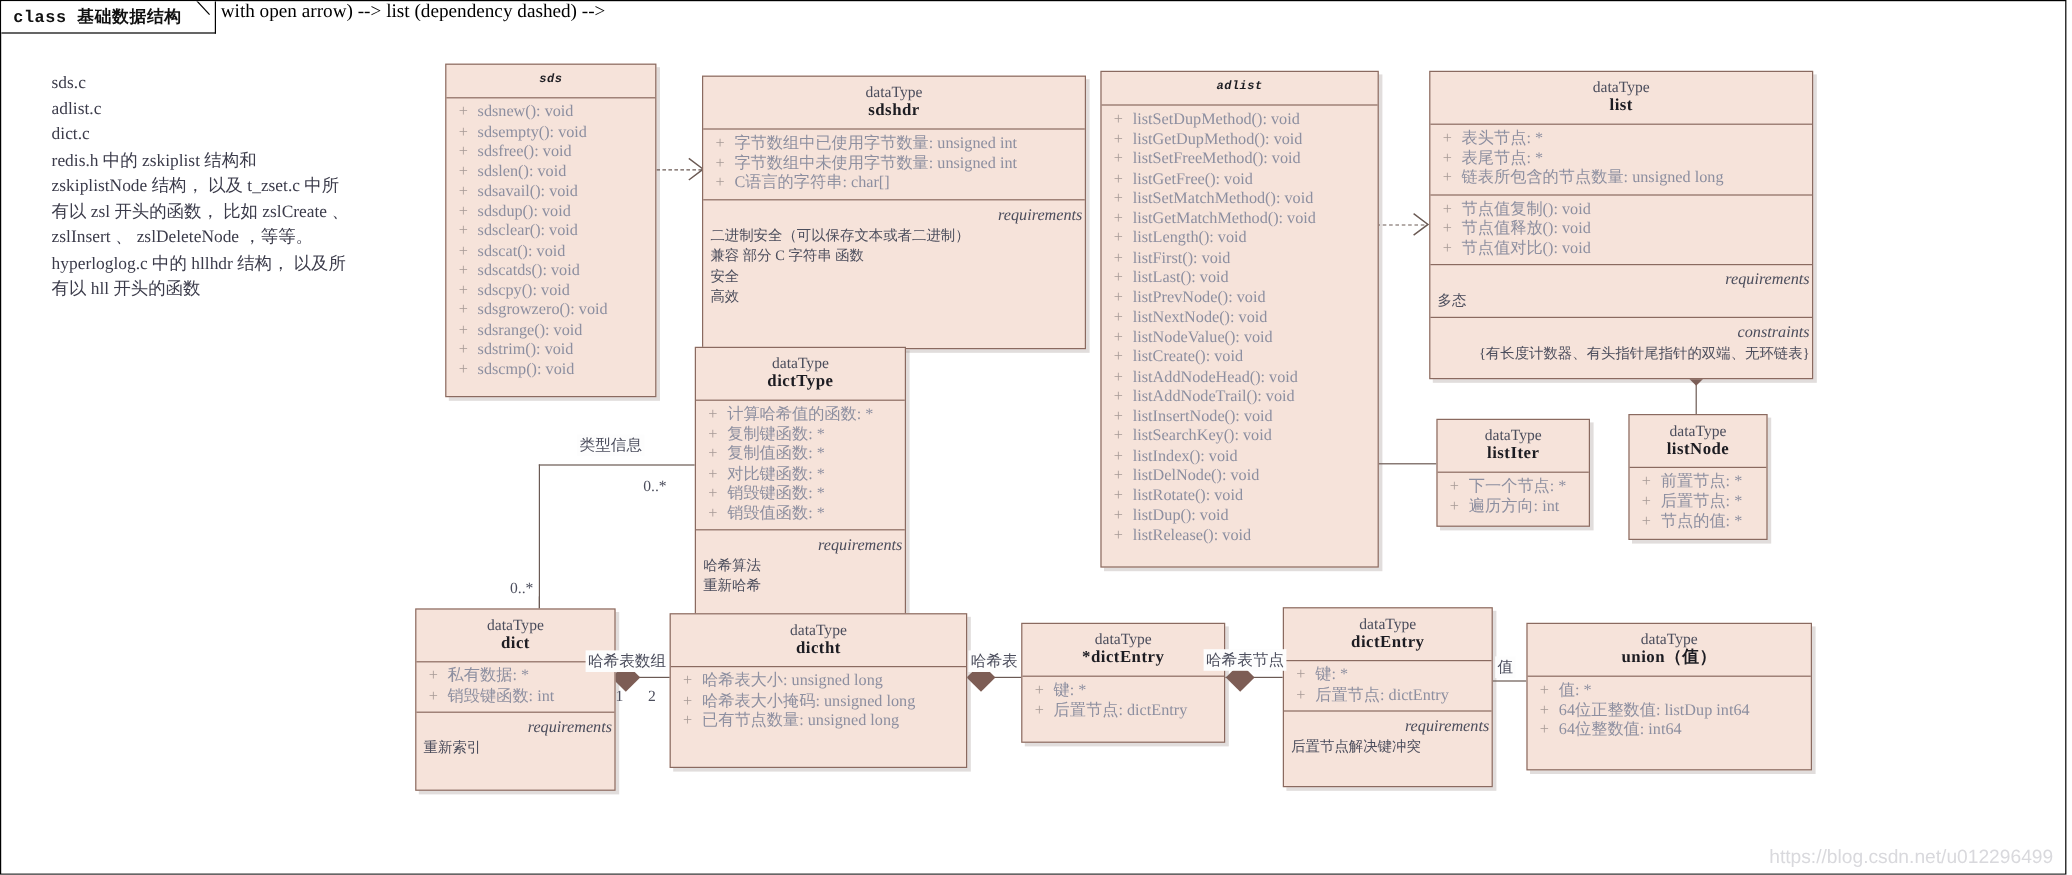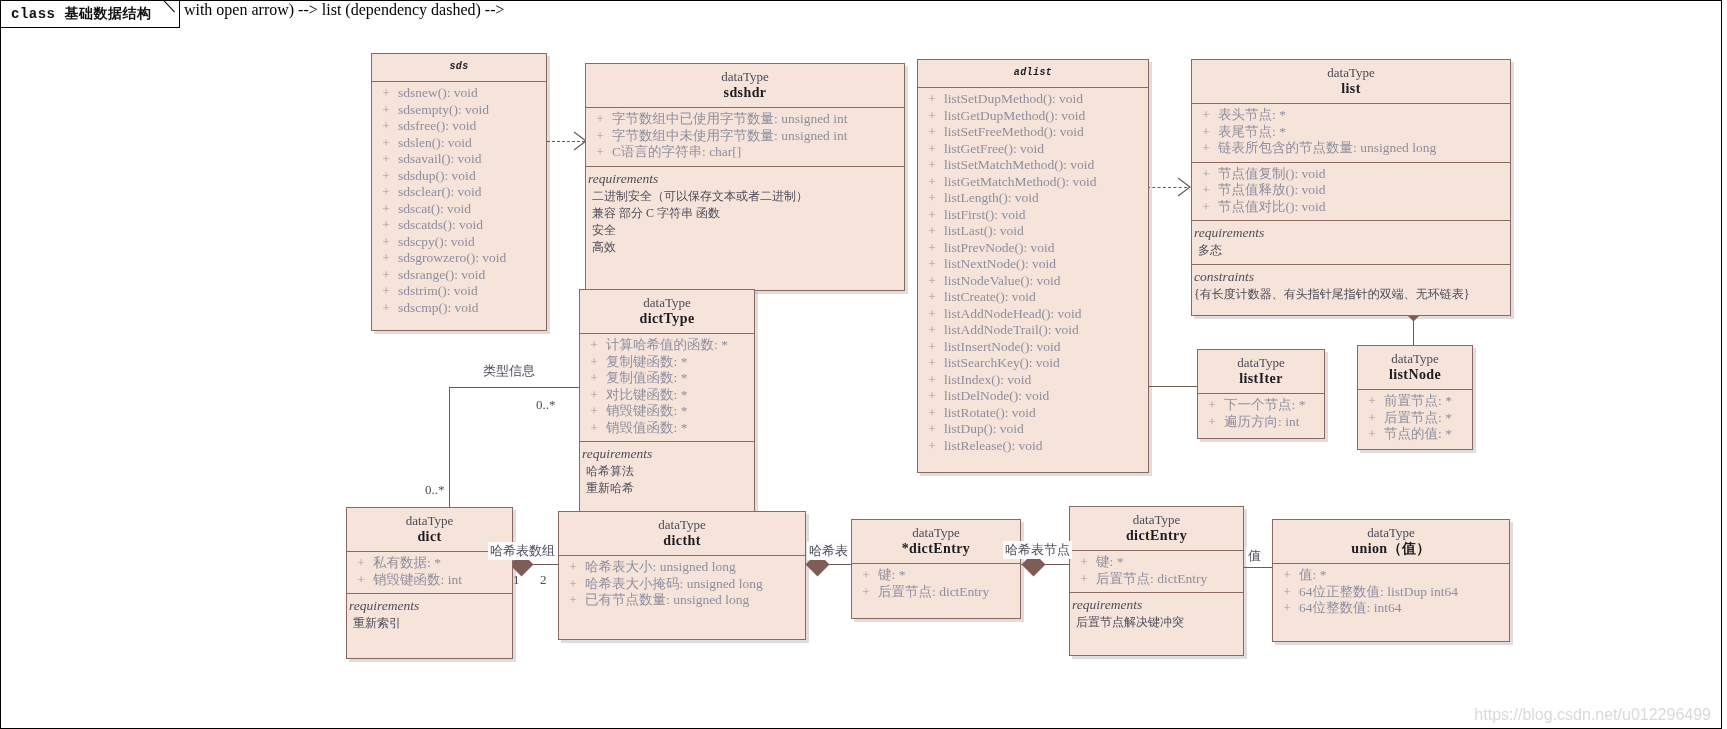--- a/index.html
+++ b/index.html
@@ -122,35 +122,35 @@
     font-size: 13.5px;
   }
   .uml .row .vis {
     width: 24px;
     flex: 0 0 24px;
     text-align: center;
     color: #a79a96;
   }
   .uml .row .txt { flex: 1 1 auto; }
   .uml .block-title {
-    text-align: left;
+    text-align: right;
     font-style: italic;
     font-size: 13.5px;
     color: #4b4d5c;
     line-height: 17px;
     padding-bottom: 1px;
   }
   .uml .block-line {
     line-height: 17px;
     padding-left: 4px;
     color: #4b4d5c;
     font-size: 12px;
     white-space: nowrap;
   }
-  .uml .block-line.center { text-align: left; padding-left: 0; }
+  .uml .block-line.center { text-align: right; padding-left: 0; }
 
   
   .ln {
     position: absolute;
     background: #6b5a54;
   }
   .ln.h { height: 1px; }
   .ln.v { width: 1px; }
   .dash-h {
     position: absolute;
@@ -196,20 +196,29 @@
 
 <div id="canvas">
 
   
   <div class="frame-tab">
     <span>class 基础数据结构</span>
     <span class="tab-corner"></span>
   </div>
 
   
+  <div class="note-block">sds.c
+adlist.c
+dict.c
+redis.h 中的 zskiplist 结构和
+zskiplistNode 结构， 以及 t_zset.c 中所
+有以 zsl 开头的函数， 比如 zslCreate 、
+zslInsert 、 zslDeleteNode ，等等。
+hyperloglog.c 中的 hllhdr 结构， 以及所
+有以 hll 开头的函数</div>
 
   
 
    sdshdr (dependency, dashed with open arrow) --&gt;
   <div class="dash-h" style="left:546px; top:140px; width:38px;"></div>
   <div style="position:absolute; left:572px; top:130px; width:14px; height:20px;">
     <svg width="14" height="20" viewBox="0 0 14 20">
         <polyline points="1,1 13,10 1,19" fill="none" stroke="#6b5a54" stroke-width="1.2"></polyline>
       </svg>
   </div>

